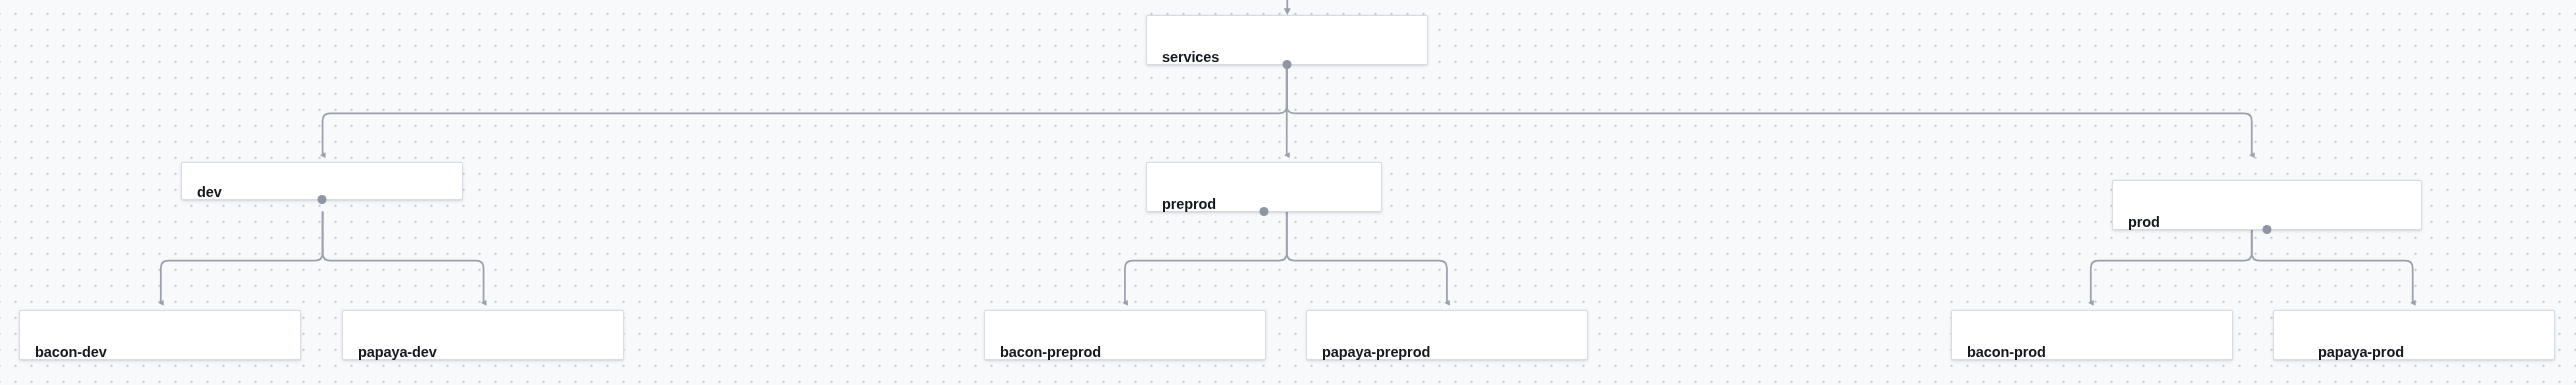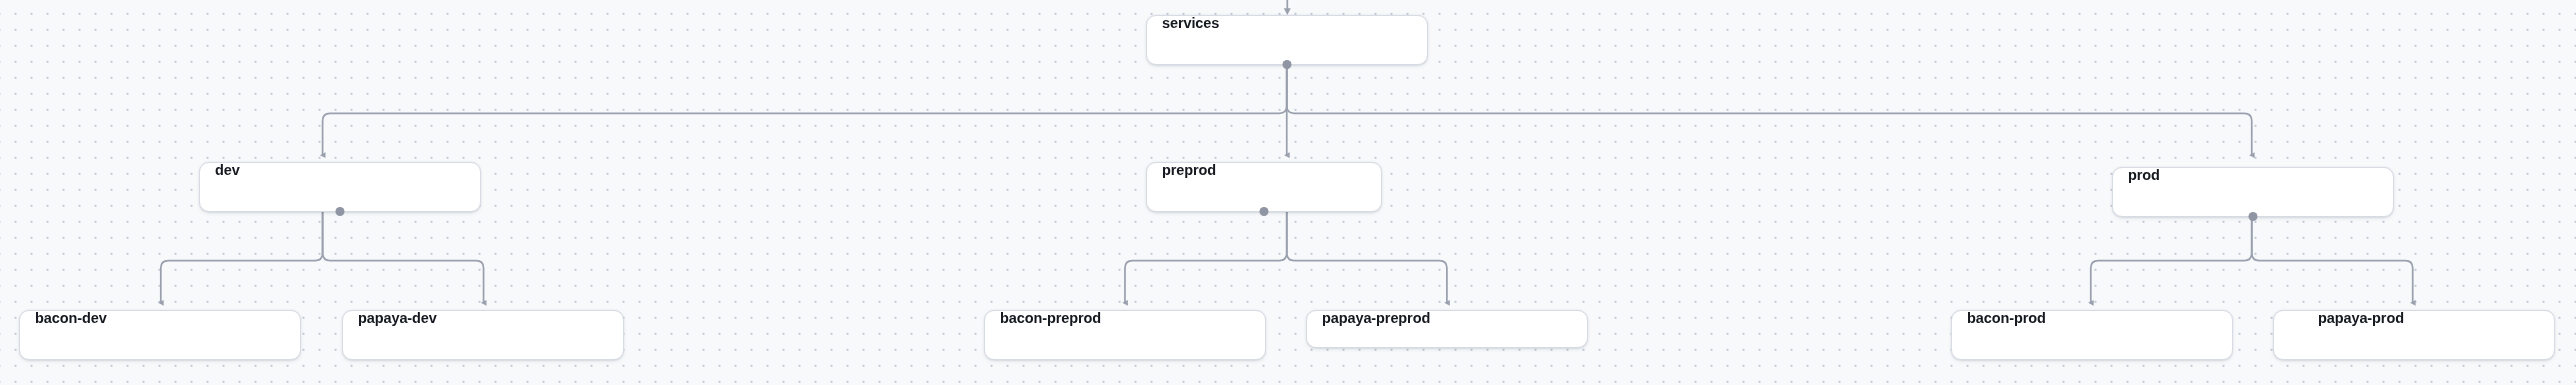--- a/index.html
+++ b/index.html
@@ -24,24 +24,24 @@
     top: 0;
     width: 2576px;
     height: 385px;
     pointer-events: none;
   }
   .node {
     position: absolute;
     box-sizing: border-box;
     background: #ffffff;
     border: 0.8px solid #d7dbe3;
-    border-radius: 10px;
+    border-radius: 2px;
     box-shadow: 0 0.8px 1.7px rgba(22, 30, 46, 0.10), 0 1.7px 4.2px rgba(22, 30, 46, 0.055);
     display: flex;
-    align-items: flex-start;
+    align-items: flex-end;
     padding: 0 15px;
     cursor: pointer;
   }
   .node-label {
     font-size: 14.5px;
     font-weight: bold;
     color: #15181e;
     letter-spacing: -0.1px;
     white-space: nowrap;
     line-height: 1;
@@ -86,42 +86,42 @@
   <svg style="position:absolute;left:1279px;top:-10px;width:16.6px;height:26.6px;" width="16.6" height="26.6" viewBox="0 0 20 32">
     <path d="M 10 0 L 10 23" stroke="#9aa0ae" stroke-width="2.1" fill="none"></path>
     <path d="M 5.8 22 L 10 30 L 14.2 22 Z" fill="#9aa0ae"></path>
   </svg>
 
   <div id="node-layer">
       <div class="node" style="left: 1146px; top: 15px; width: 282px; height: 50px;">
         <span class="node-label">services</span>
         <div class="handle-source"></div>
       </div>
-      <div class="node" style="left: 199px; top: 162px; width: 282px; height: 50px;">
+      <div class="node" style="left: 181px; top: 162px; width: 282px; height: 38px;">
         <span class="node-label">dev</span>
         <div class="handle-source"></div>
       </div>
       <div class="node" style="left: 1146px; top: 162px; width: 236px; height: 50px;">
         <span class="node-label">preprod</span>
         <div class="handle-source"></div>
       </div>
-      <div class="node" style="left: 2112px; top: 167px; width: 282px; height: 50px;">
+      <div class="node" style="left: 2112px; top: 180px; width: 310px; height: 50px;">
         <span class="node-label">prod</span>
         <div class="handle-source"></div>
       </div>
       <div class="node" style="left: 19px; top: 310px; width: 282px; height: 50px;">
         <span class="node-label">bacon-dev</span>
       </div>
       <div class="node" style="left: 342px; top: 310px; width: 282px; height: 50px;">
         <span class="node-label">papaya-dev</span>
       </div>
       <div class="node" style="left: 984px; top: 310px; width: 282px; height: 50px;">
         <span class="node-label">bacon-preprod</span>
       </div>
-      <div class="node" style="left: 1306px; top: 310px; width: 282px; height: 38px;">
+      <div class="node" style="left: 1306px; top: 310px; width: 282px; height: 50px;">
         <span class="node-label">papaya-preprod</span>
       </div>
       <div class="node" style="left: 1951px; top: 310px; width: 282px; height: 50px;">
         <span class="node-label">bacon-prod</span>
       </div>
       <div class="node" style="left: 2273px; top: 310px; width: 282px; height: 50px; padding-left: 44px;">
         <span class="node-label">papaya-prod</span>
       </div>
     </div>
 </div>

